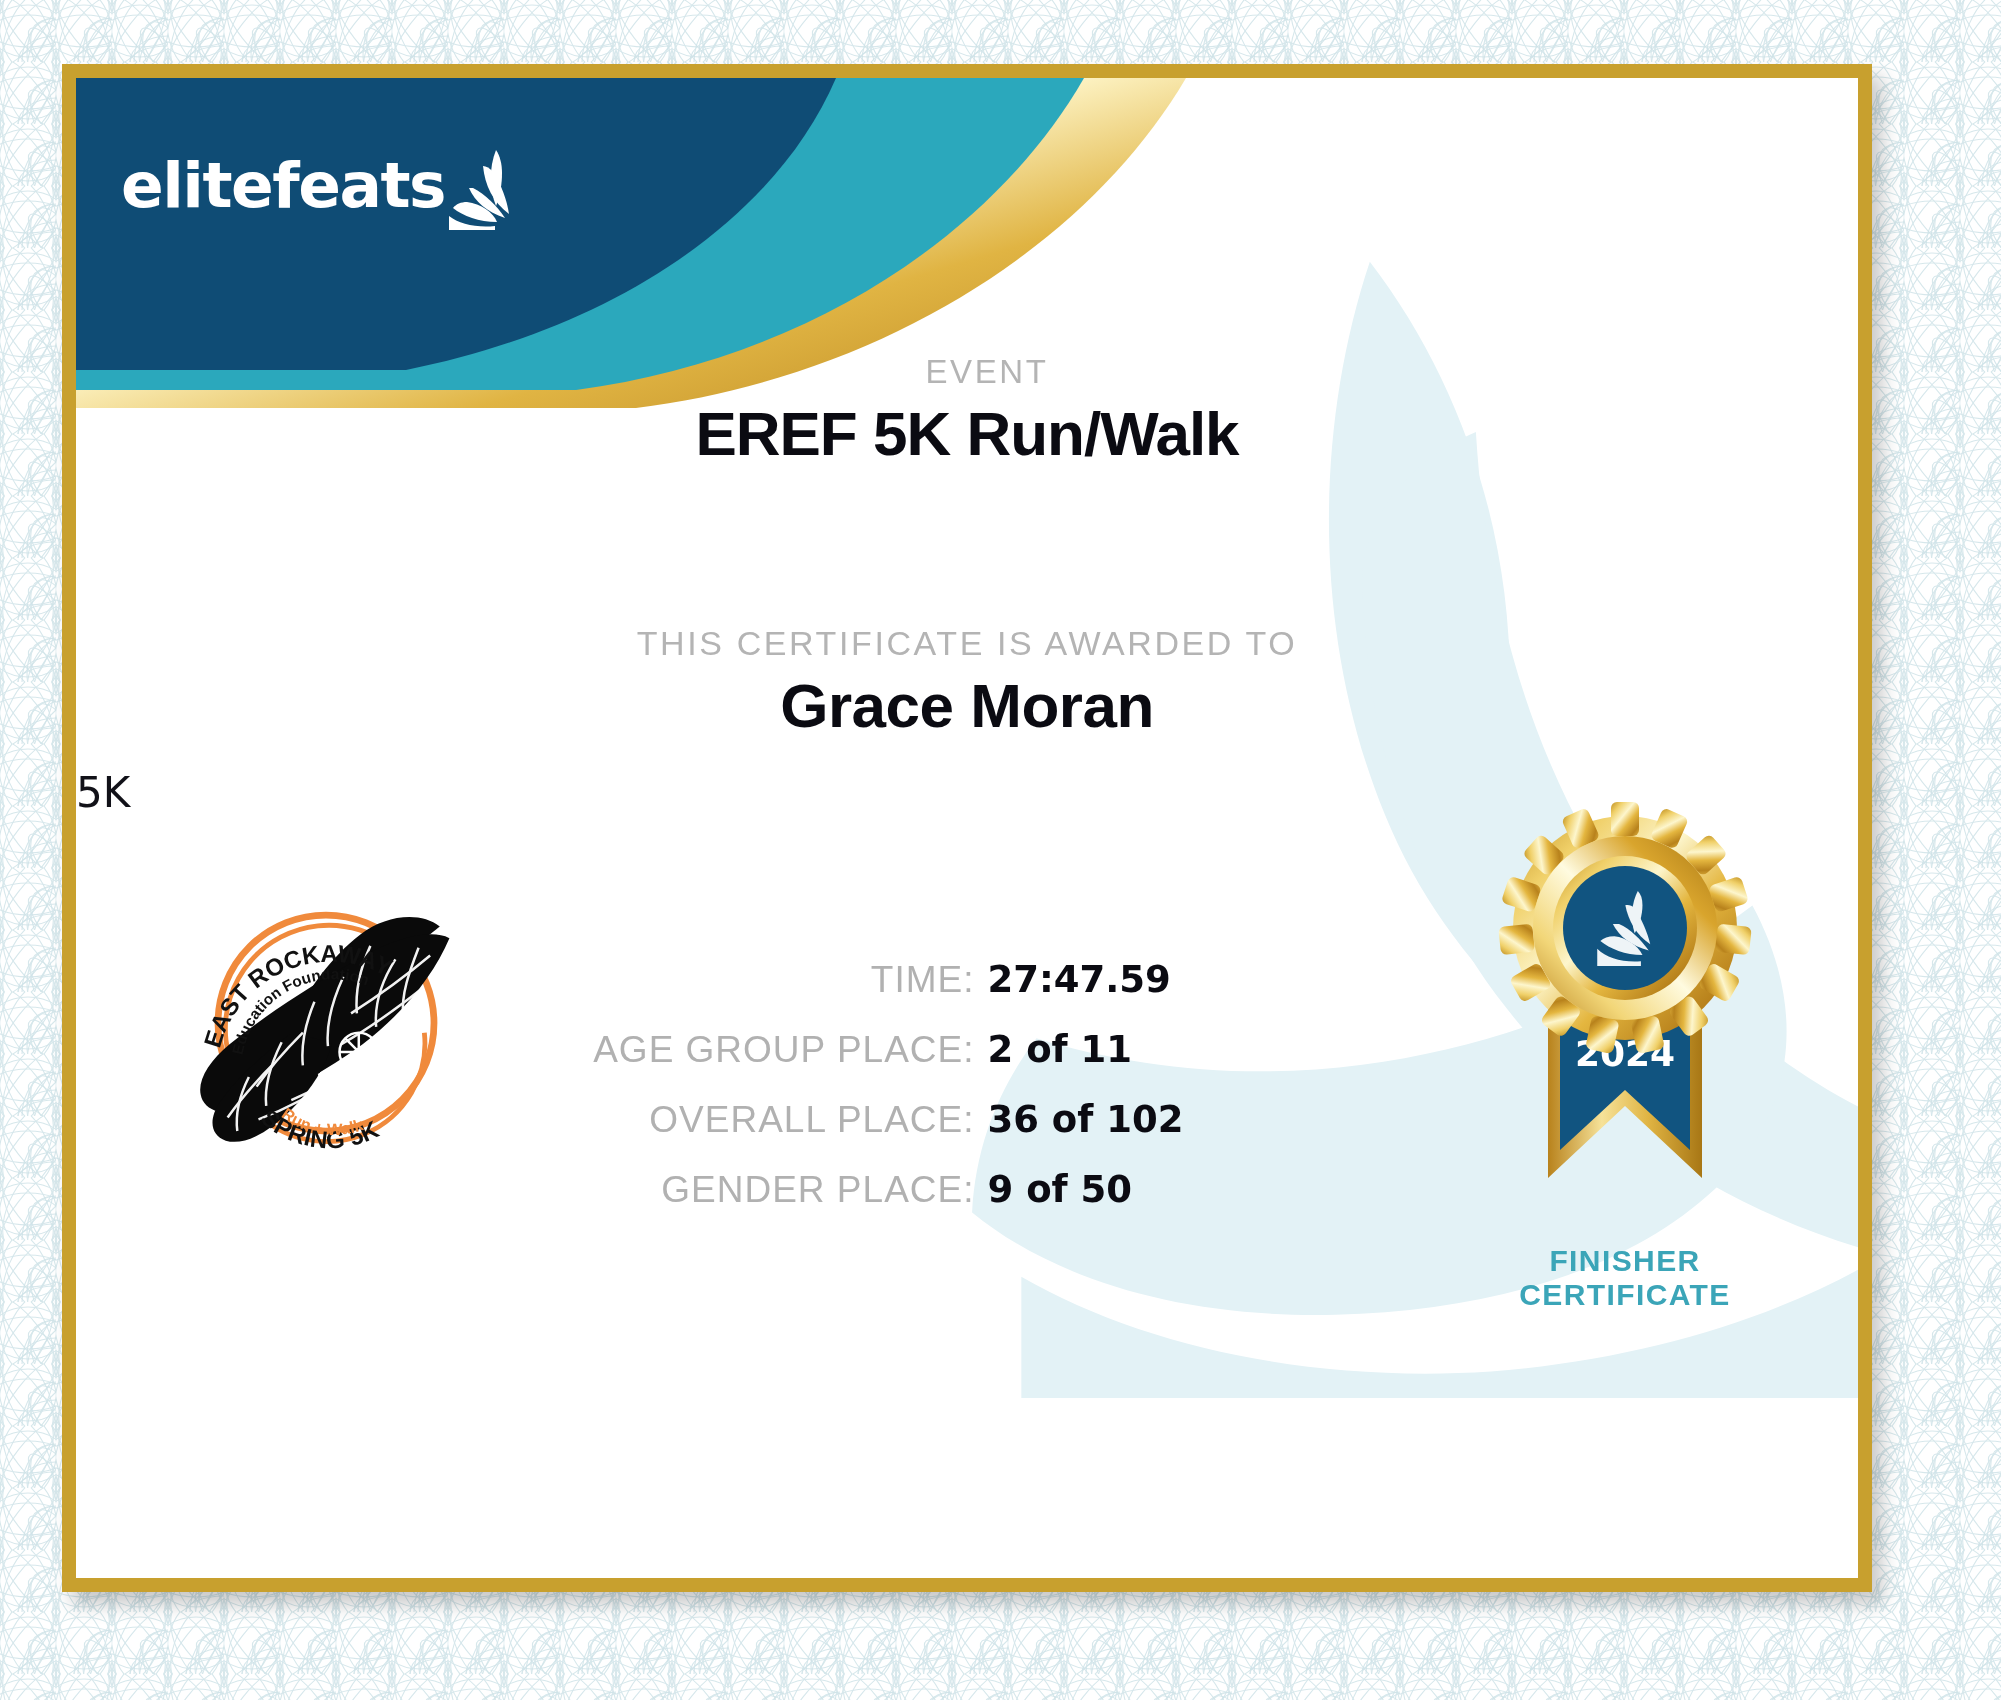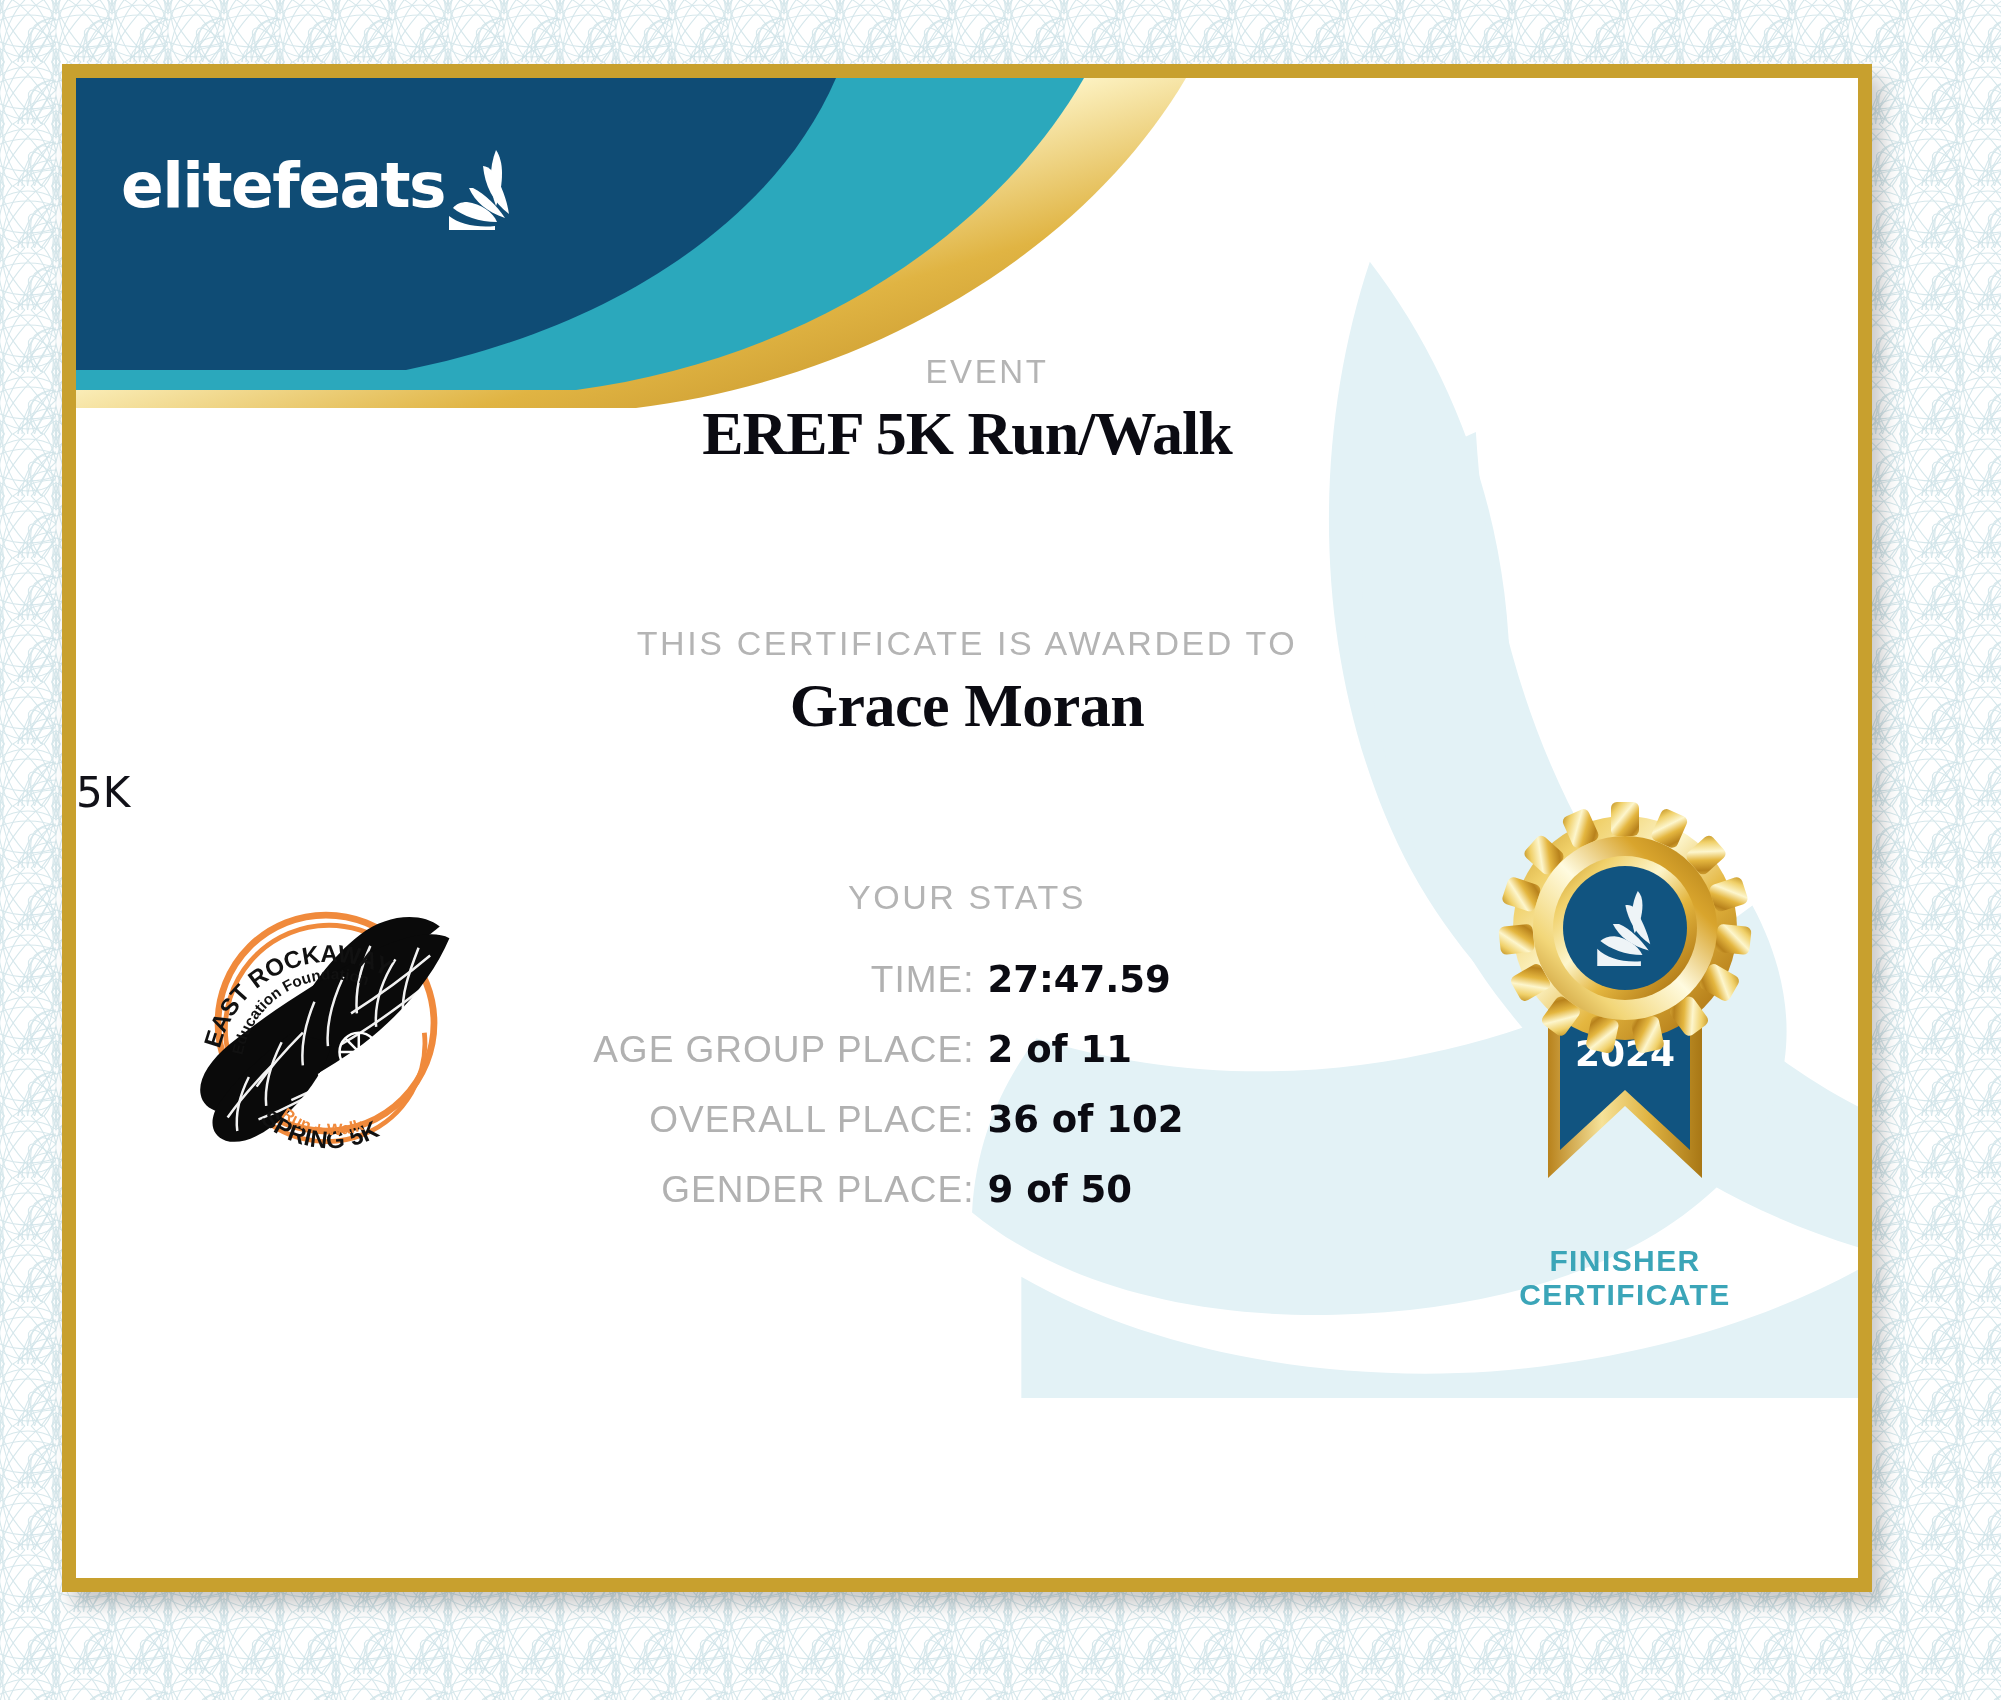--- a/index.html
+++ b/index.html
@@ -84,21 +84,21 @@
     font-size:33px;
     letter-spacing:2.6px;
     font-family:"Liberation Sans", sans-serif;
   }
   .headline{
     position:absolute;
     width:100%;
     text-align:center;
     color:#0b0b12;
     font-weight:bold;
-    font-family:Liberation Serif, serif;
+    font-family:Liberation Sans, sans-serif;
   }
 
   #event-kicker{top:275px;padding-left:20px;}
   #event-title{top:320px;font-size:62px;letter-spacing:-1px;}
 
   #awarded-kicker{top:546px;font-size:34px;}
   #recipient-name{top:592px;font-size:62px;letter-spacing:-0.5px;}
   #distance-label{
     position:absolute;top:690px;width:100%;text-align:left;
     color:#111118;font-size:42px;
@@ -250,21 +250,20 @@
 
     <div id="content">
 
       <div class="kicker" id="event-kicker">EVENT</div>
       <div class="headline" id="event-title">EREF 5K Run/Walk</div>
 
       <div class="kicker" id="awarded-kicker">THIS CERTIFICATE IS AWARDED TO</div>
       <div class="headline" id="recipient-name">Grace Moran</div>
       <div id="distance-label">5K</div>
 
-      <div class="kicker" id="stats-kicker">YOUR STATS</div>
 
       <div id="stats-table">
         <div class="stat-row">
           <div class="stat-label">TIME:</div>
           <div class="stat-value">27:47.59</div>
         </div>
         <div class="stat-row">
           <div class="stat-label">AGE GROUP PLACE:</div>
           <div class="stat-value">2 of 11</div>
         </div>

